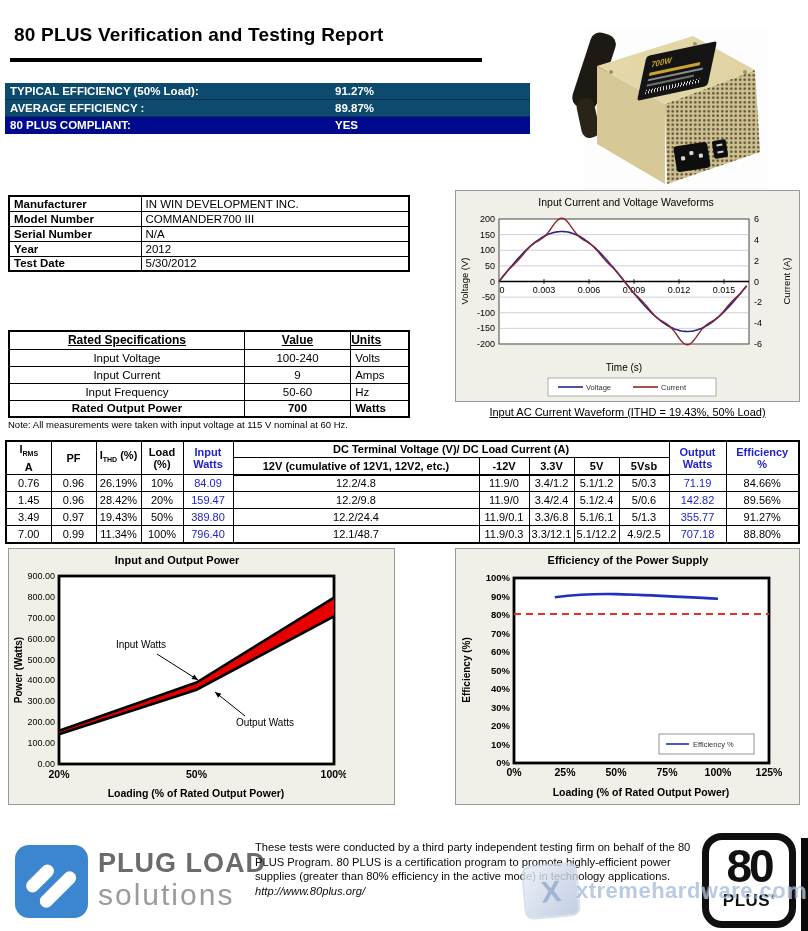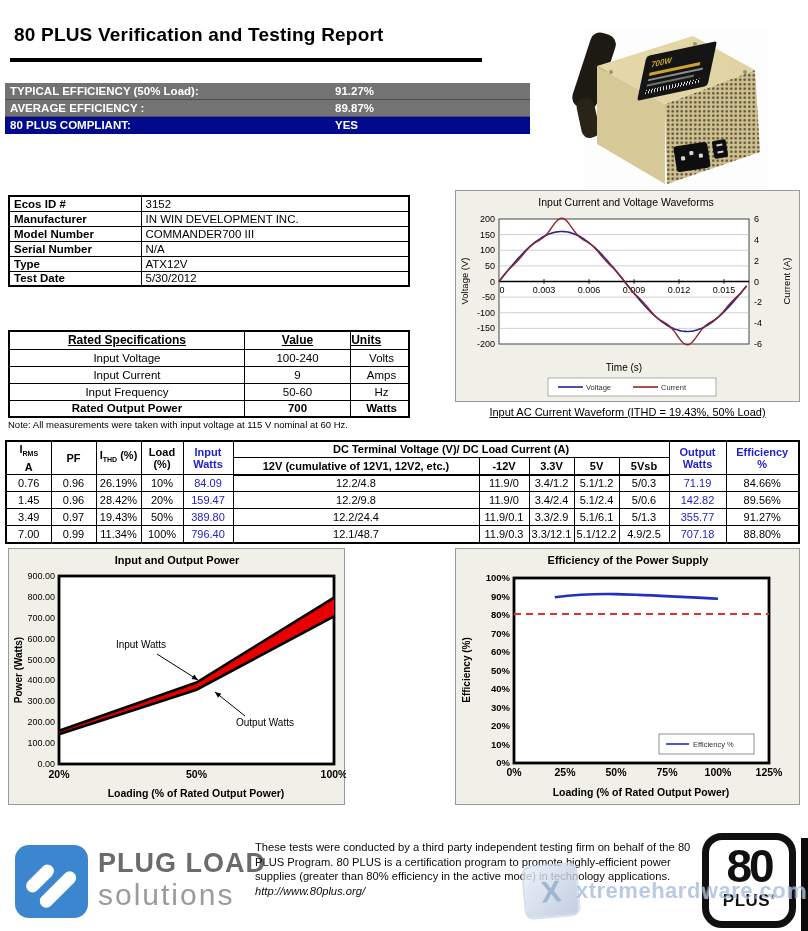--- a/index.html
+++ b/index.html
@@ -8,21 +8,21 @@
 
   
   .report-title { position:absolute; left:14px; top:24px; font-size:19px; font-weight:bold; color:#000; letter-spacing:0.2px; }
   .title-rule { position:absolute; left:10px; top:58px; width:472px; height:4px; background:#000; }
 
   
   .summary { position:absolute; left:5px; top:83px; width:525px; }
   .summary-row { position:relative; height:17px; color:#fff; font-size:11.5px; font-weight:bold; line-height:17px; }
   .summary-row .lbl { position:absolute; left:5px; }
   .summary-row .val { position:absolute; left:330px; }
-  .summary-row.blue { background:#737373; border-bottom:1px solid rgba(0,0,40,0.35); }
+  .summary-row.blue { background:#0c4a6e; border-bottom:1px solid rgba(0,0,40,0.35); }
   .summary-row.navy { background:#000a8c; }
 
   
   .psu-photo { position:absolute; left:585px; top:28px; width:183px; height:162px; background:#fdfdfd; }
   .psu-cable { position:absolute; left:-4px; top:4px; width:26px; height:78px; background:#1c1a12; border-radius:10px; transform:rotate(18deg); }
   .psu-cable2 { position:absolute; left:-6px; top:70px; width:18px; height:40px; background:#2a2418; border-radius:8px; transform:rotate(-12deg); }
   .psu-face { position:absolute; left:0; top:0; width:183px; height:162px; }
   .psu-top { clip-path:polygon(12px 38px, 108px 8px, 170px 42px, 80px 76px); background:linear-gradient(120deg,#e6daab,#dcd09f); }
   .psu-left { clip-path:polygon(12px 38px, 80px 76px, 80px 156px, 12px 116px); background:#d6c997; }
   .psu-front { clip-path:polygon(80px 76px, 170px 42px, 175px 124px, 82px 156px);
@@ -48,38 +48,38 @@
 
   
   .info-table { position:absolute; left:8px; top:195px; width:402px; border:2px solid #000; }
   .info-table td { font-size:11.5px; height:15px; padding:0 0 0 4px; }
   .info-table td.info-label { width:132px; font-weight:bold; }
 
   
   .specs-table { position:absolute; left:8px; top:330px; width:402px; border:2px solid #000; }
   .specs-table th { font-size:12px; height:18px; text-decoration:underline; border-bottom:2.5px solid #000; }
   .specs-table td { font-size:11.5px; height:17px; text-align:center; }
-  .specs-table td.units { text-align:center; padding-left:4px; }
+  .specs-table td.units { text-align:left; padding-left:4px; }
   .specs-table tr.last td { font-weight:bold; }
   .spec-note { position:absolute; left:8px; top:419px; font-size:9.5px; color:#000; }
 
   
   .chart-box { position:absolute; background:#f1f0e8; border:1px solid #9a9a9a; }
   #wave-box { left:455px; top:190px; width:345px; height:212px; }
   .wave-caption { position:absolute; left:455px; top:406px; width:345px; text-align:center; font-size:11px; color:#000;text-decoration:underline; }
 
   
   .meas-table { position:absolute; left:5px; top:440px; width:793px; border:2px solid #000; }
   .meas-table th { font-size:11px; font-weight:bold; text-align:center; line-height:12.5px; padding:1px 0; }
   .meas-table td { font-size:11px; text-align:center; height:17px; }
   .meas-table .blue { color:#2222cc; }
   .meas-table thead tr:last-child th { border-bottom:2.5px solid #000; }
 
   
-  #power-box { left:8px; top:548px; width:337px; height:257px; }
+  #power-box { left:8px; top:548px; width:387px; height:257px; }
   #eff-box  { left:455px; top:548px; width:345px; height:257px; }
 
   
   .pls-logo { position:absolute; left:15px; top:845px; width:73px; height:73px; background:#3b86cf; border-radius:14px; }
   .pls-bar { position:absolute; height:13px; border-radius:7px; background:#fff; transform:rotate(-45deg); }
   .pls-bar.b1 { width:34px; left:8px; top:27px; }
   .pls-bar.b2 { width:46px; left:20px; top:38px; }
   .pls-word1 { position:absolute; left:98px; top:848px; font-size:27px; font-weight:bold; color:#6b6b6b; letter-spacing:1px; }
   .pls-word2 { position:absolute; left:98px; top:878px; font-size:30px; font-weight:normal; color:#9b9b9b; letter-spacing:2px; }
   .footer-text { position:absolute; left:255px; top:840px; width:452px; font-size:11.2px; line-height:14.6px; color:#0a0a0a; }
@@ -144,38 +144,34 @@
         <i style="top:11px;"></i>
     </div>
     <span class="screw" style="left:24px;top:42px;"></span>
     <span class="screw" style="left:108px;top:14px;"></span>
     <span class="screw" style="left:158px;top:42px;"></span>
   </div>
 
   <table class="dtab info-table">
     <tbody>
         <tr>
-          <td class="info-label">Ecos ID #</td>
-          <td>3152</td>
-        </tr>
-        <tr>
           <td class="info-label">Manufacturer</td>
           <td>IN WIN DEVELOPMENT INC.</td>
         </tr>
         <tr>
           <td class="info-label">Model Number</td>
           <td>COMMANDER700 III</td>
         </tr>
         <tr>
           <td class="info-label">Serial Number</td>
           <td>N/A</td>
         </tr>
         <tr>
-          <td class="info-label">Type</td>
-          <td>ATX12V</td>
+          <td class="info-label">Year</td>
+          <td>2012</td>
         </tr>
         <tr>
           <td class="info-label">Test Date</td>
           <td>5/30/2012</td>
         </tr>
       </tbody>
   </table>
 
   <div class="chart-box" id="wave-box">
     <svg id="wave-svg" width="345" height="212" viewBox="0 0 345 212">
@@ -326,21 +322,21 @@
           <td>89.56%</td>
         </tr>
         <tr>
           <td>3.49</td>
           <td>0.97</td>
           <td>19.43%</td>
           <td>50%</td>
           <td class="blue">389.80</td>
           <td>12.2/24.4</td>
           <td>11.9/0.1</td>
-          <td>3.3/2.9</td>
+          <td>3.3/6.8</td>
           <td>5.1/6.1</td>
           <td>5/1.3</td>
           <td class="blue">355.77</td>
           <td>91.27%</td>
         </tr>
         <tr>
           <td>7.00</td>
           <td>0.99</td>
           <td>11.34%</td>
           <td>100%</td>

